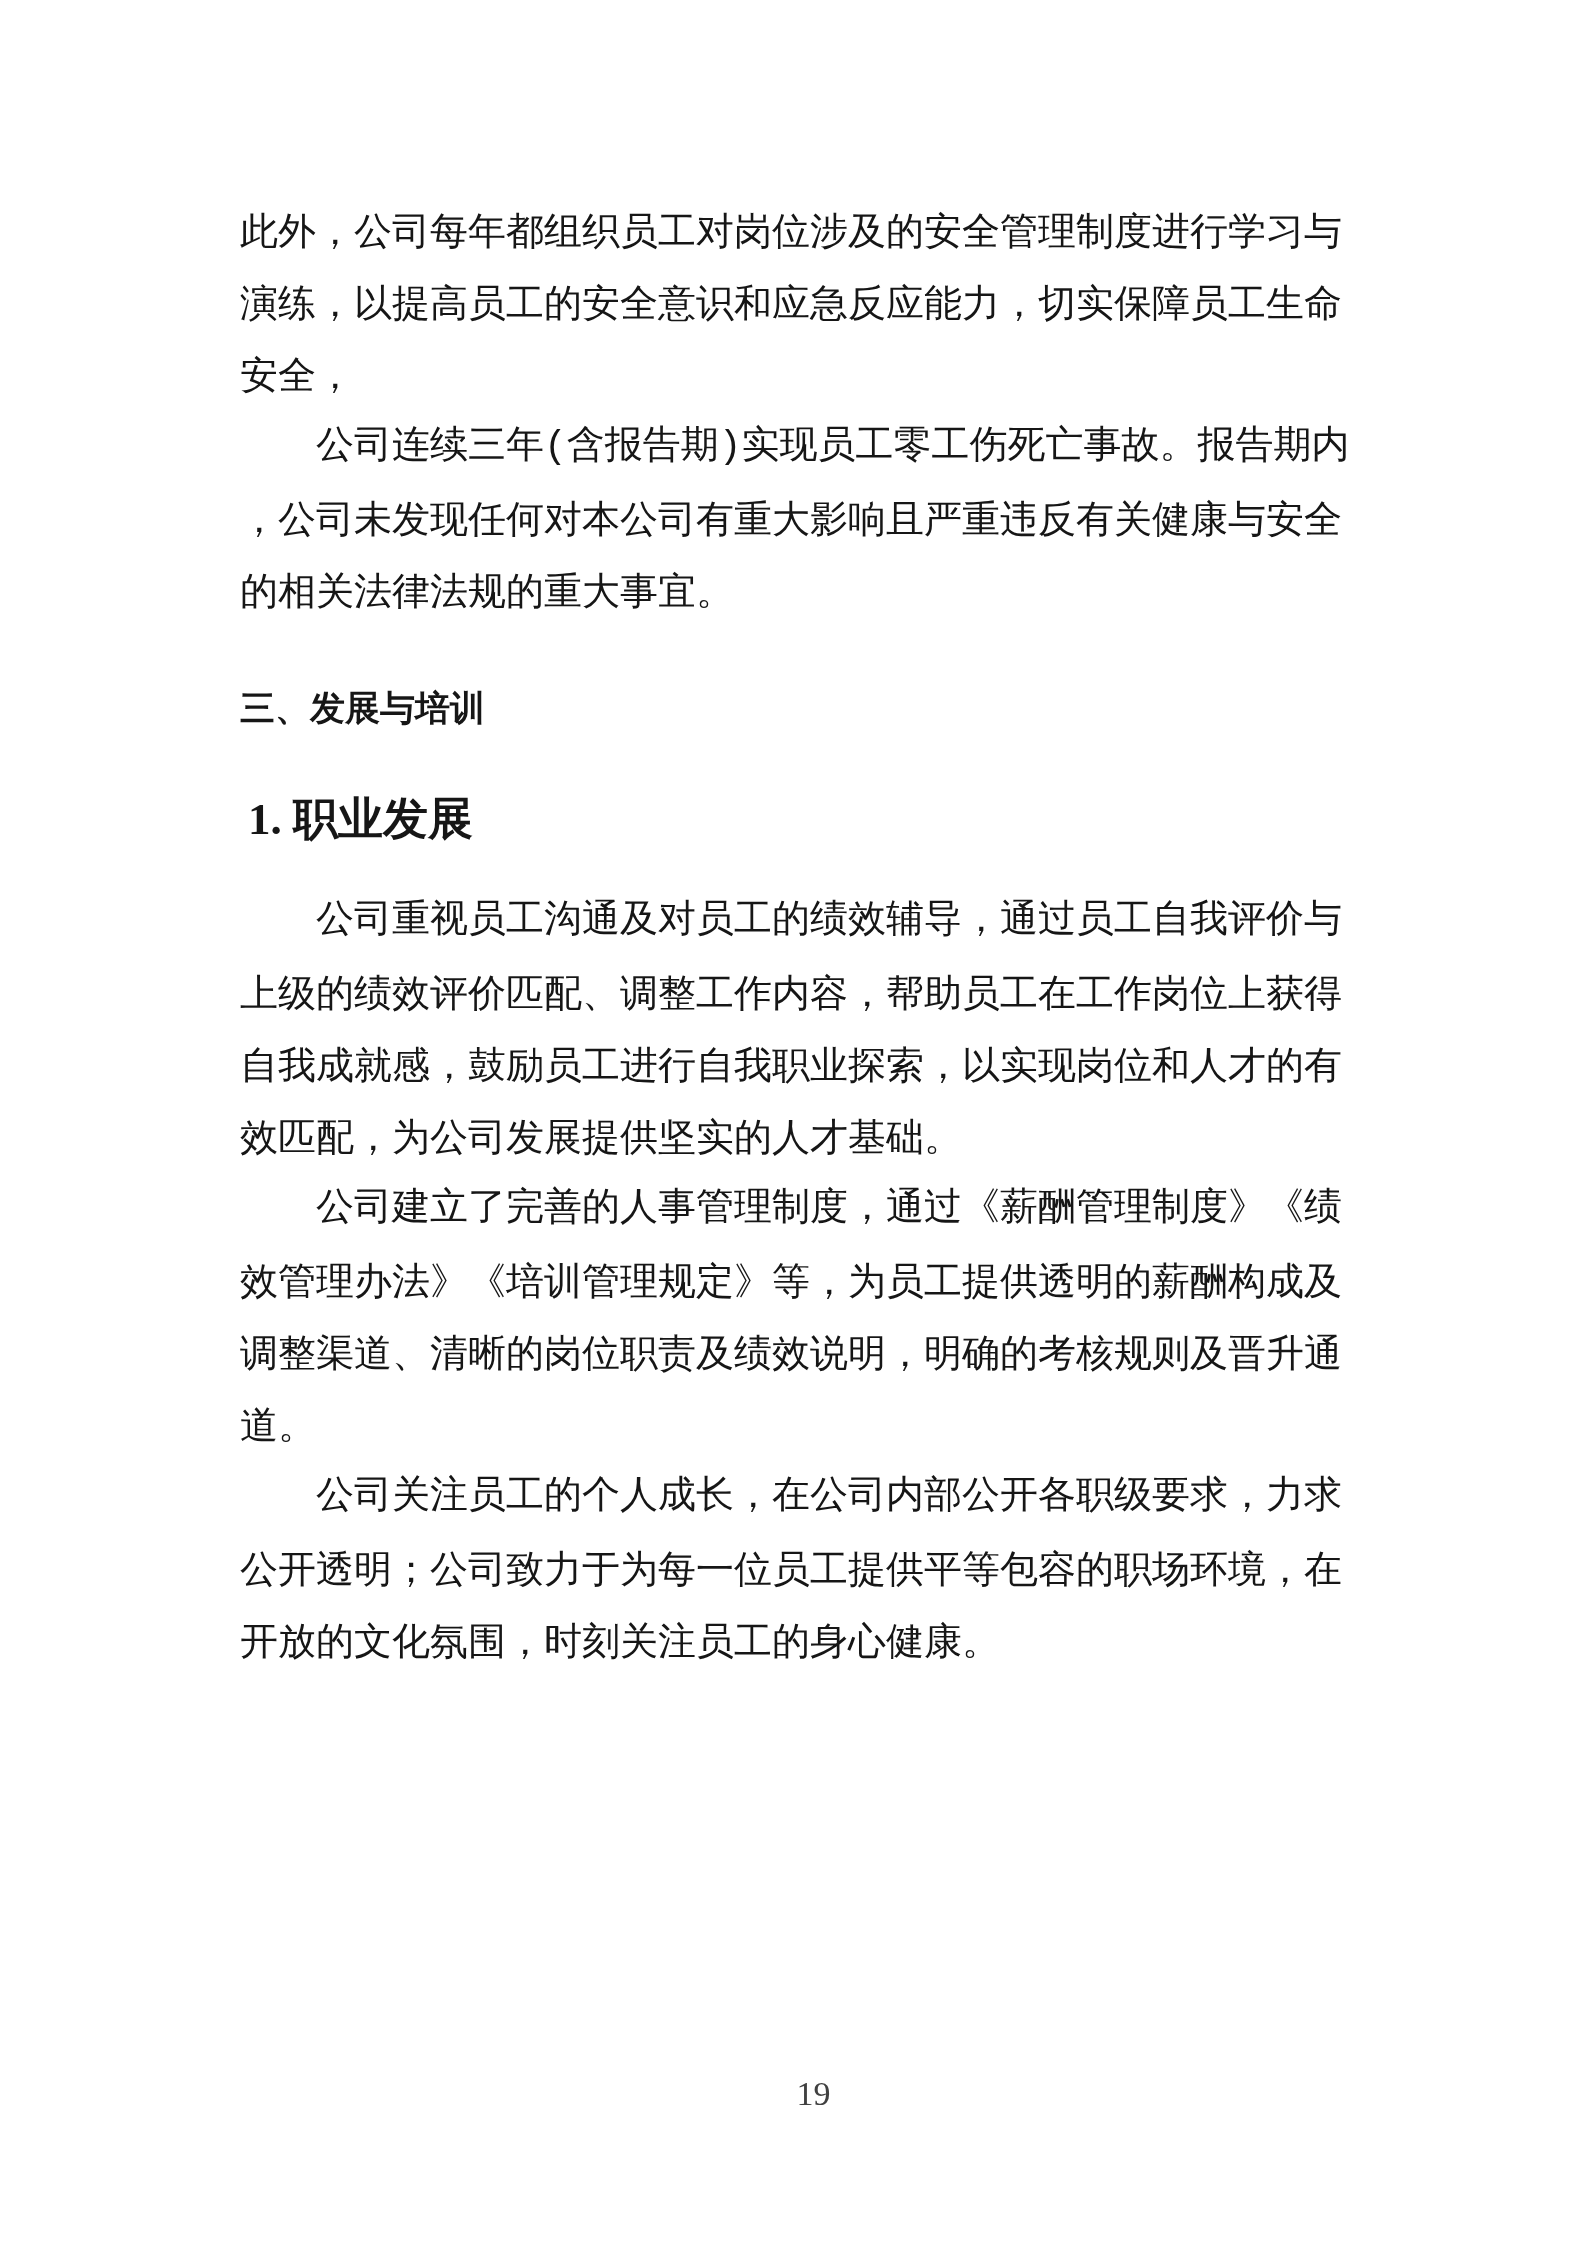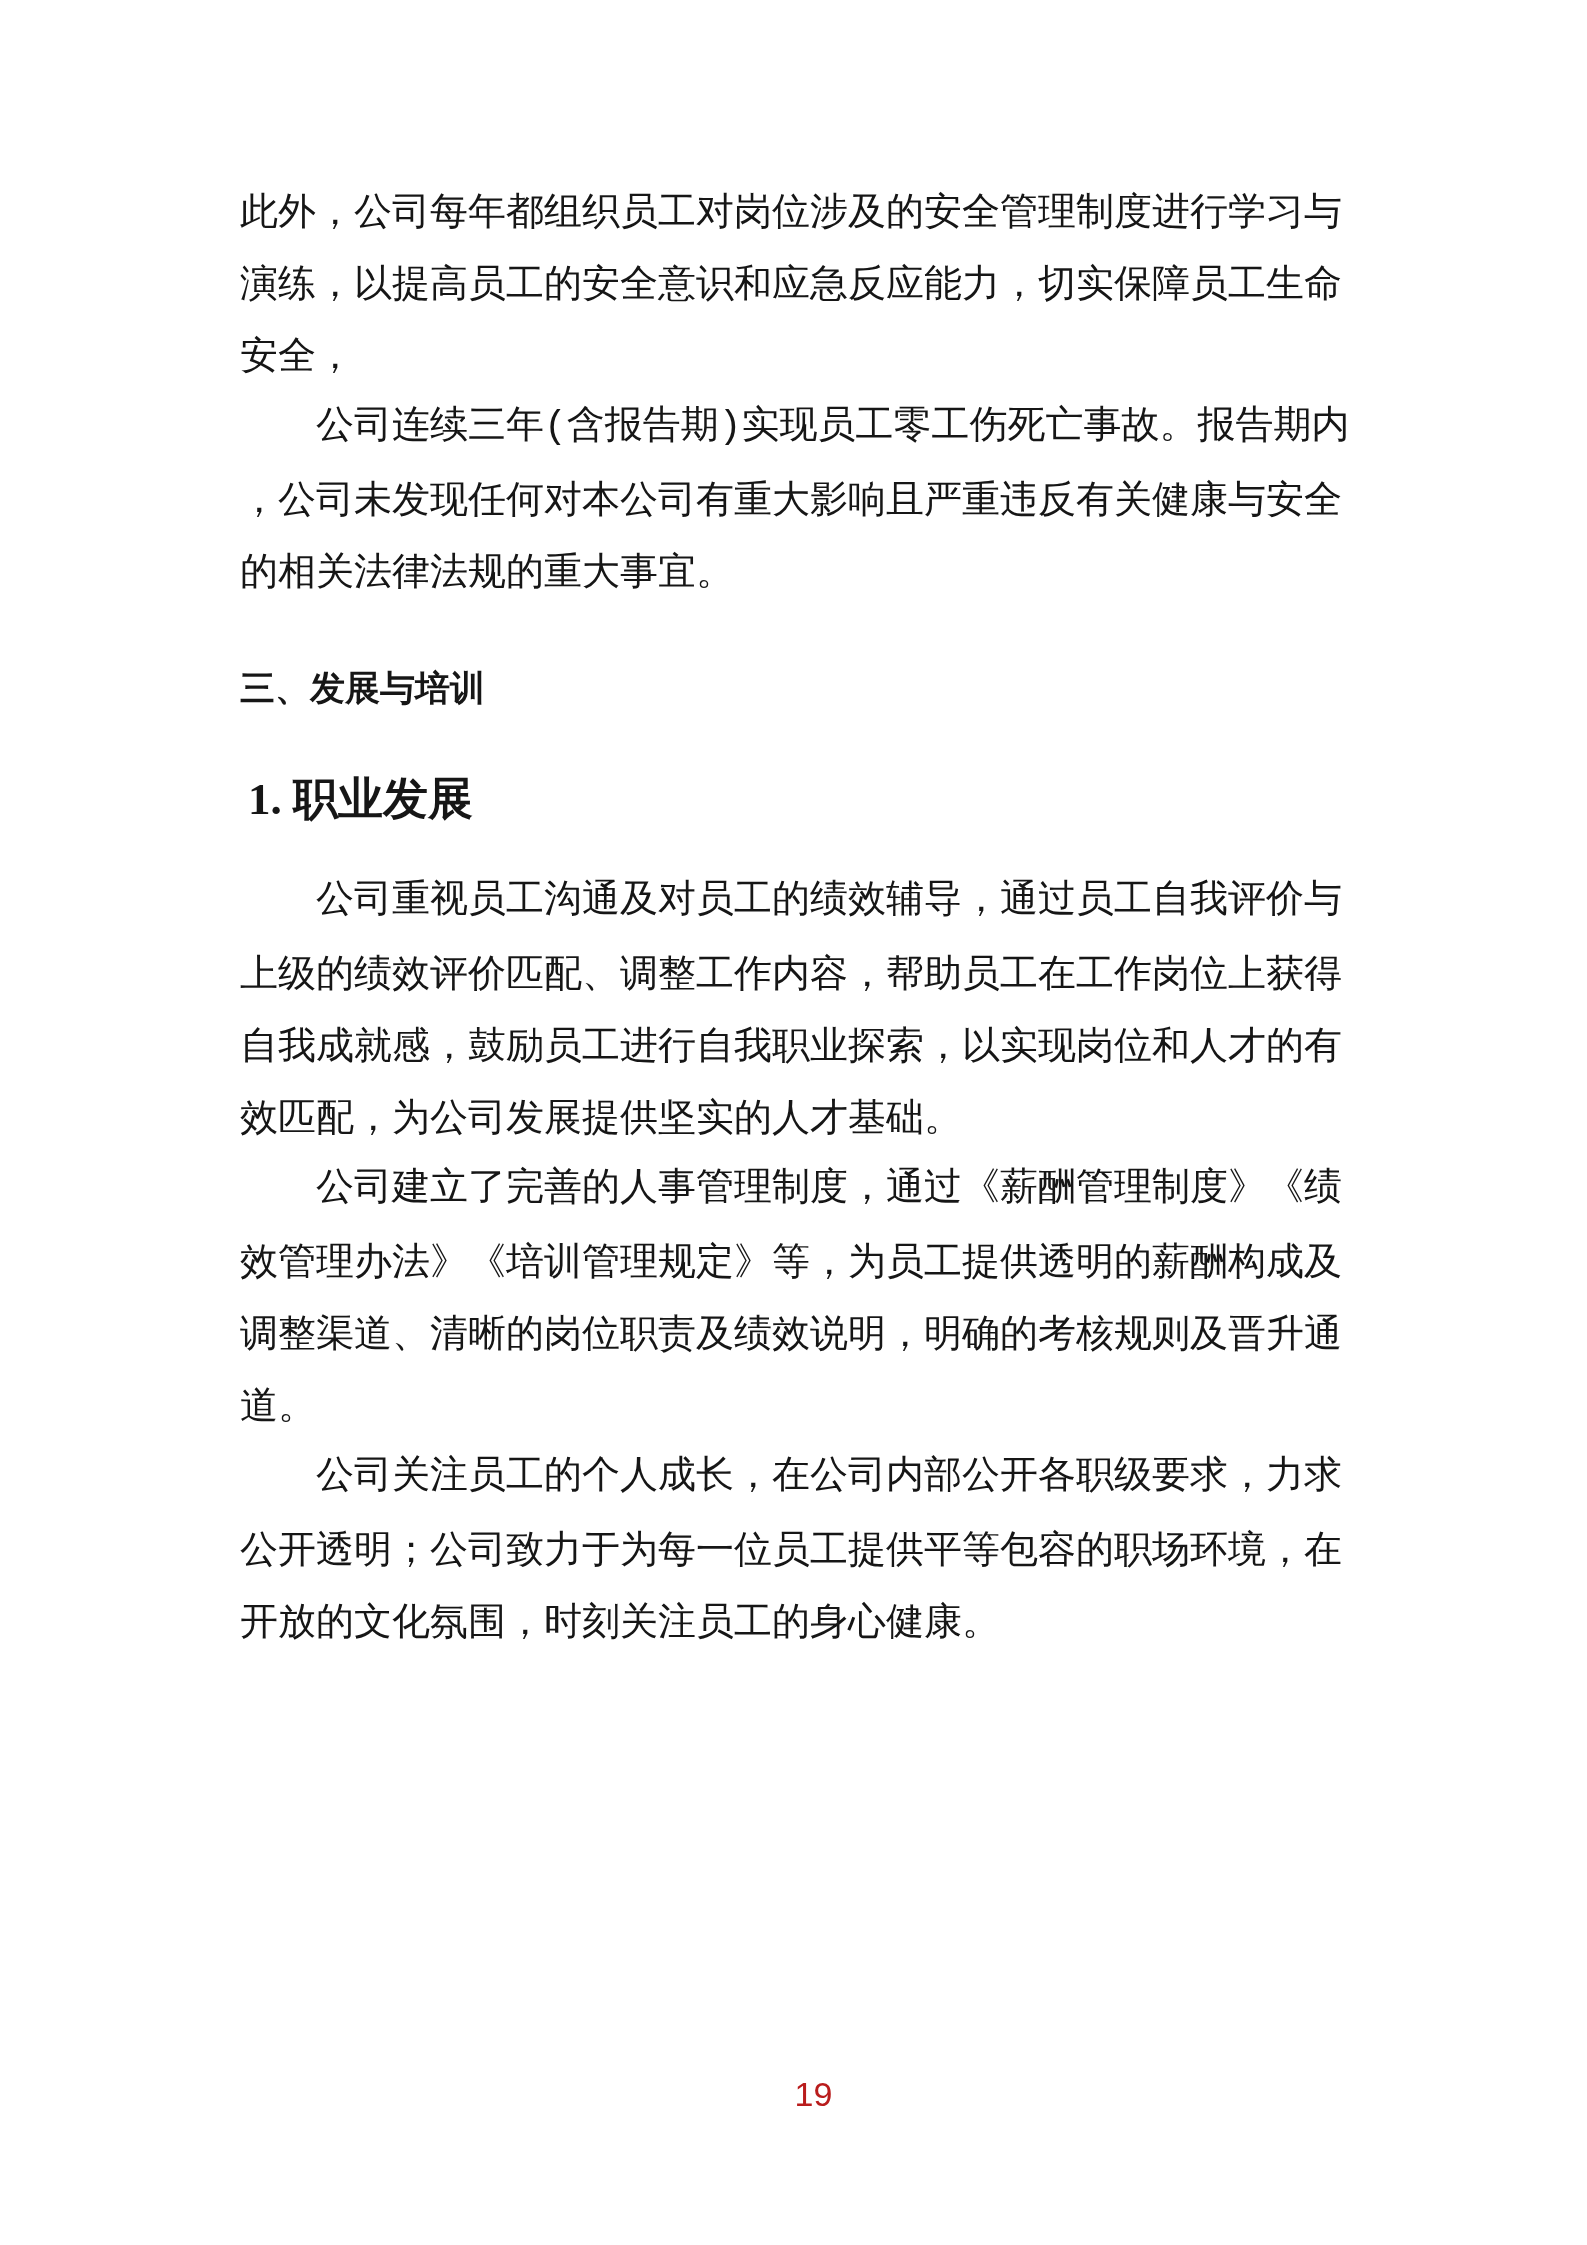--- a/index.html
+++ b/index.html
@@ -13,21 +13,21 @@
     height: 2245px;
     margin: 0 auto;
     background: #ffffff;
     overflow: hidden;
     font-family: "Liberation Serif", "DejaVu Serif", serif;
     color: #161616;
   }
   .content {
     position: absolute;
     left: 240px;
-    top: 175px;
+    top: 195px;
     width: 1120px;
   }
   .para { margin: 0; padding: 0; }
   .line {
     height: 72px;
     line-height: 72px;
     font-size: 38px;
     white-space: nowrap;
     letter-spacing: 0;
   }
@@ -45,24 +45,24 @@
     font-weight: bold;
     margin: 38px 0 30px 8px;
     white-space: nowrap;
   }
   .page-number {
     position: absolute;
     left: 0;
     right: 0;
     top: 2074px;
     text-align: center;
-    font-family: Liberation Sans, sans-serif;
+    font-family: Liberation Serif, serif;
     font-size: 34px;
     line-height: 40px;
-    color: #b91c1c;
+    color: #404040;
     margin-left: 40px;
   }
 </style>
 </head>
 <body>
 
 <div class="page">
   <div class="content">
 
     <div class="para">

